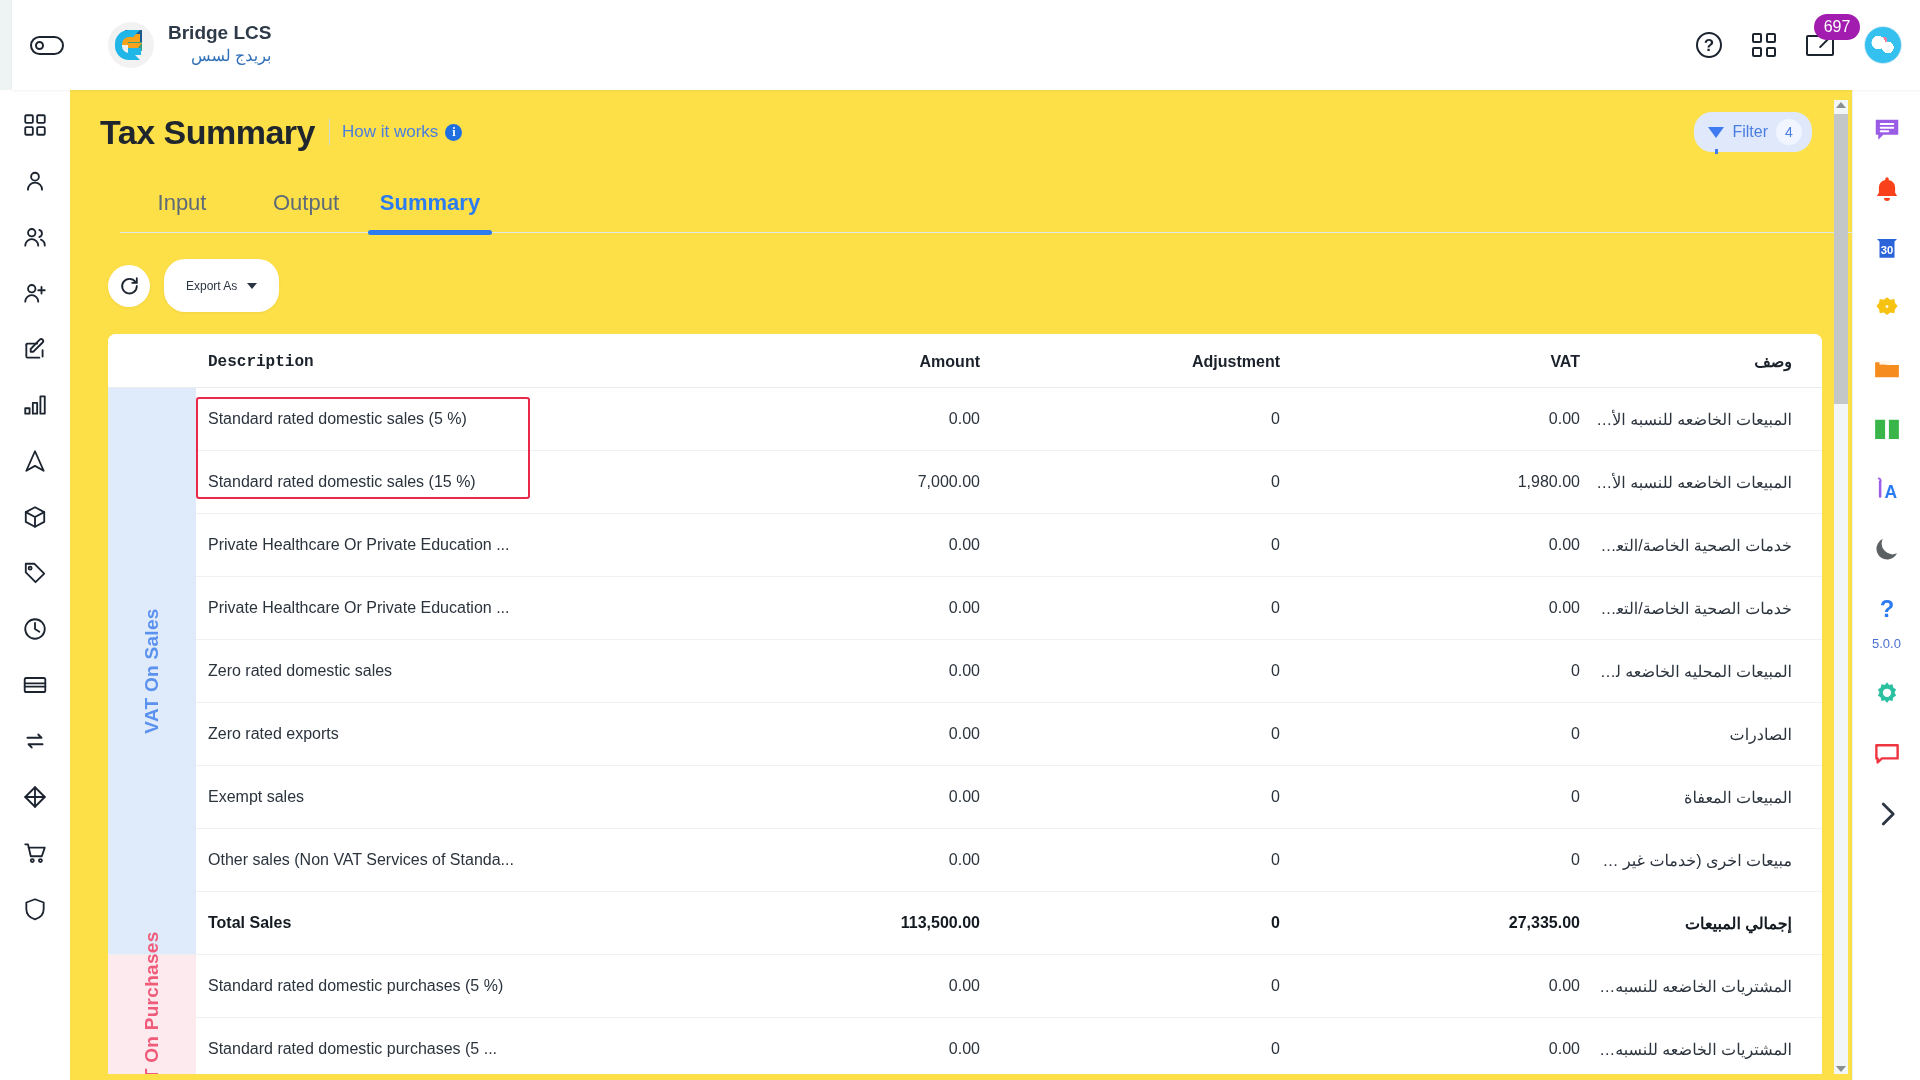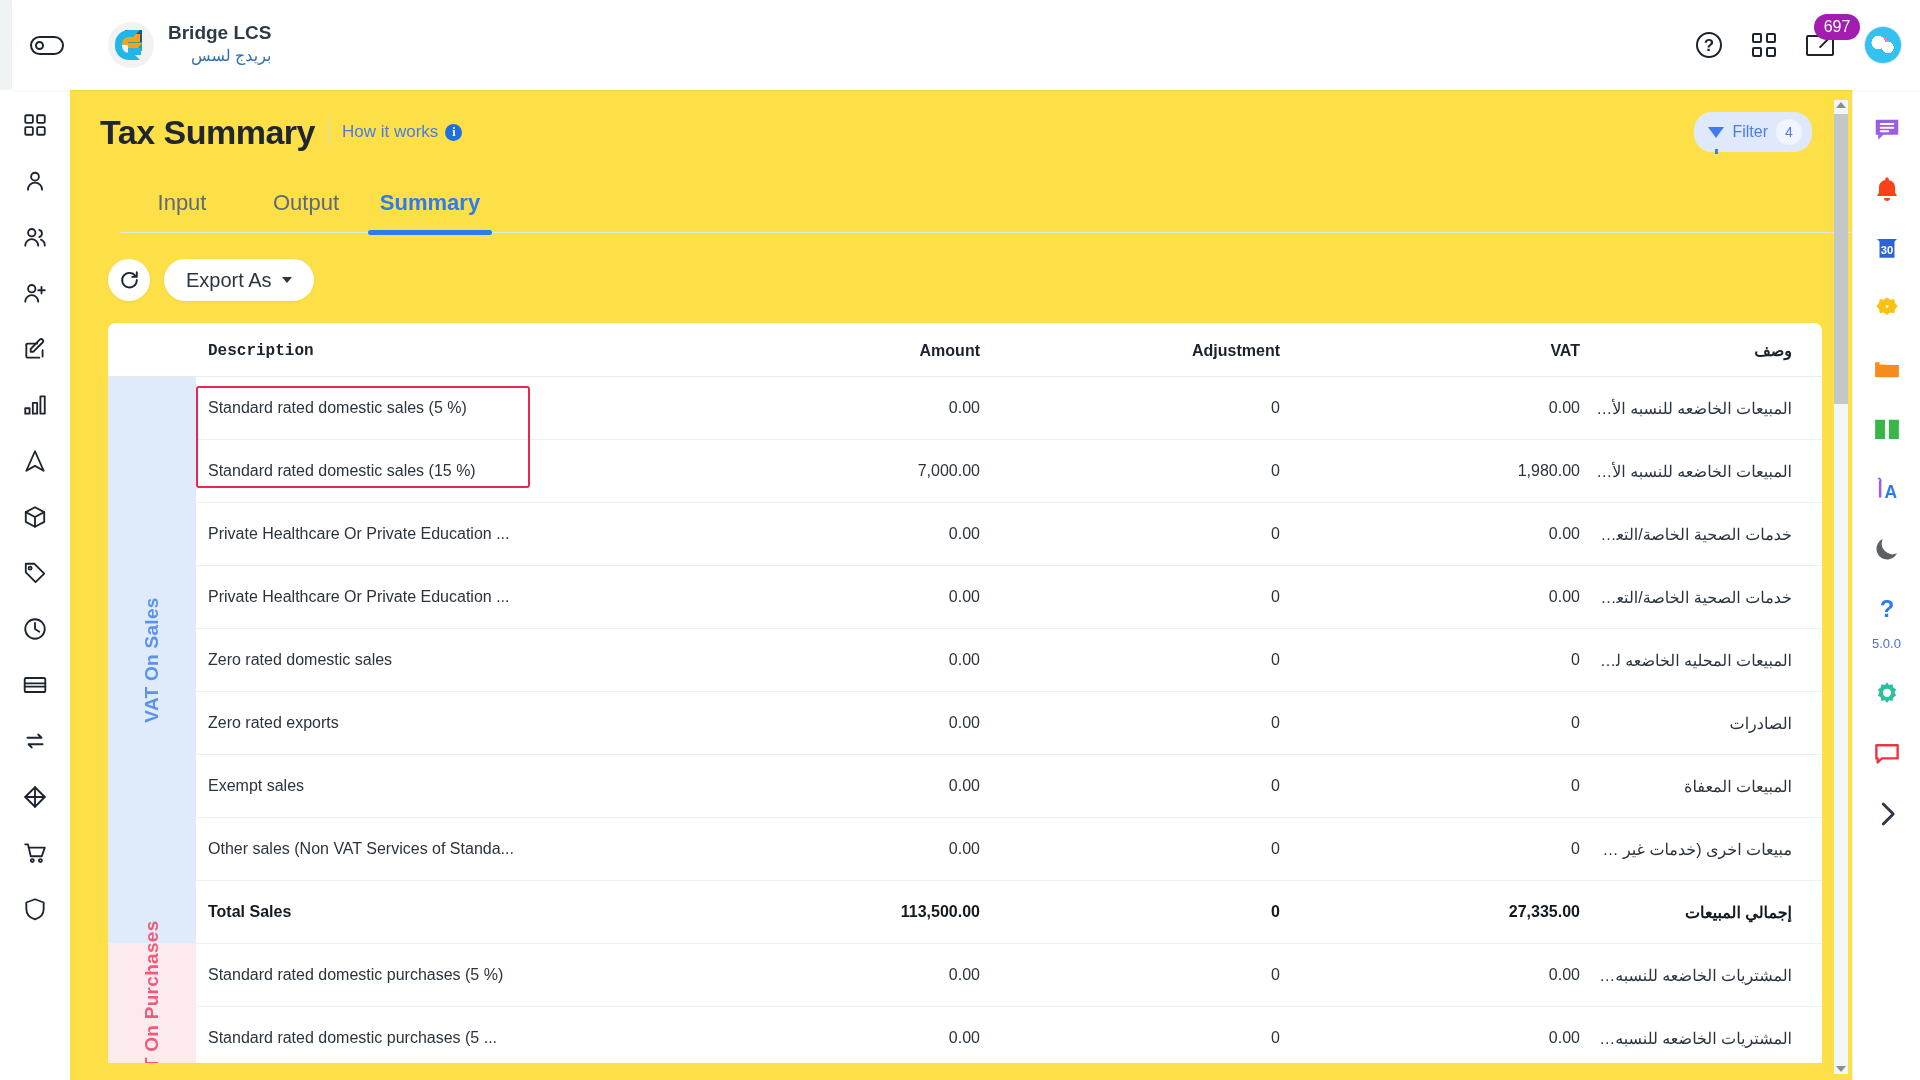--- a/index.html
+++ b/index.html
@@ -143,22 +143,22 @@
   }
 
   .toolbar { display: flex; align-items: center; gap: 14px; margin: 26px 0 0 38px; }
   .round-btn {
     width: 42px; height: 42px; border-radius: 50%; background: #fff; border: none;
     display: flex; align-items: center; justify-content: center; cursor: pointer;
     box-shadow: 0 1px 3px rgba(0,0,0,.06);
   }
   .round-btn svg { width: 22px; height: 22px; fill: none; stroke: #1c2430; stroke-width: 2; stroke-linecap: round; }
   .pill-btn {
-    height: 42px; border-radius: 21px; background: #fff; border: none; padding: 0 22px;
-    font-size: 20px; color: #2c3542; display: flex; align-items: center; gap: 10px;
+    height: 53px; border-radius: 21px; background: #fff; border: none; padding: 0 22px;
+    font-size: 12px; color: #2c3542; display: flex; align-items: center; gap: 10px;
     cursor: pointer; box-shadow: 0 1px 3px rgba(0,0,0,.06); font-family: inherit;
   }
   .caret { width:0;height:0;border-left:5px solid transparent;border-right:5px solid transparent;border-top:6px solid #2c3542; }
 
   
   .table-wrap {
     margin: 22px 30px 0 38px; background: #fff; border-radius: 8px 8px 0 0;
     overflow: hidden; position: relative; height: 740px;
   }
   table { width: 100%; border-collapse: collapse; table-layout: fixed; }

